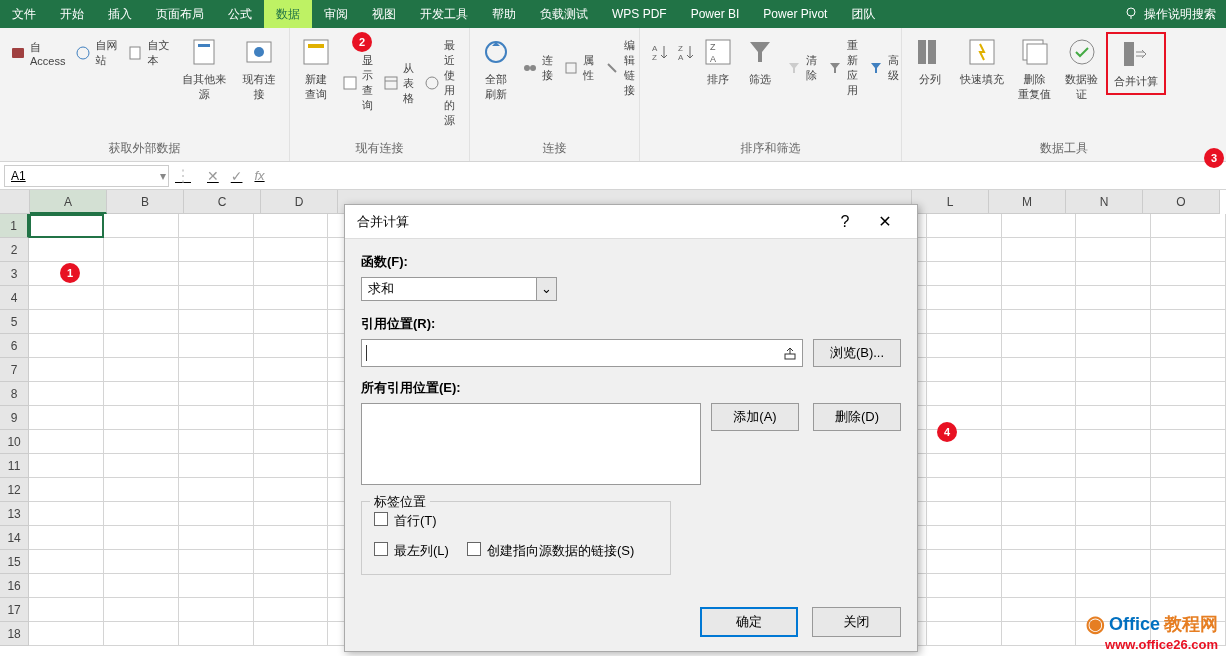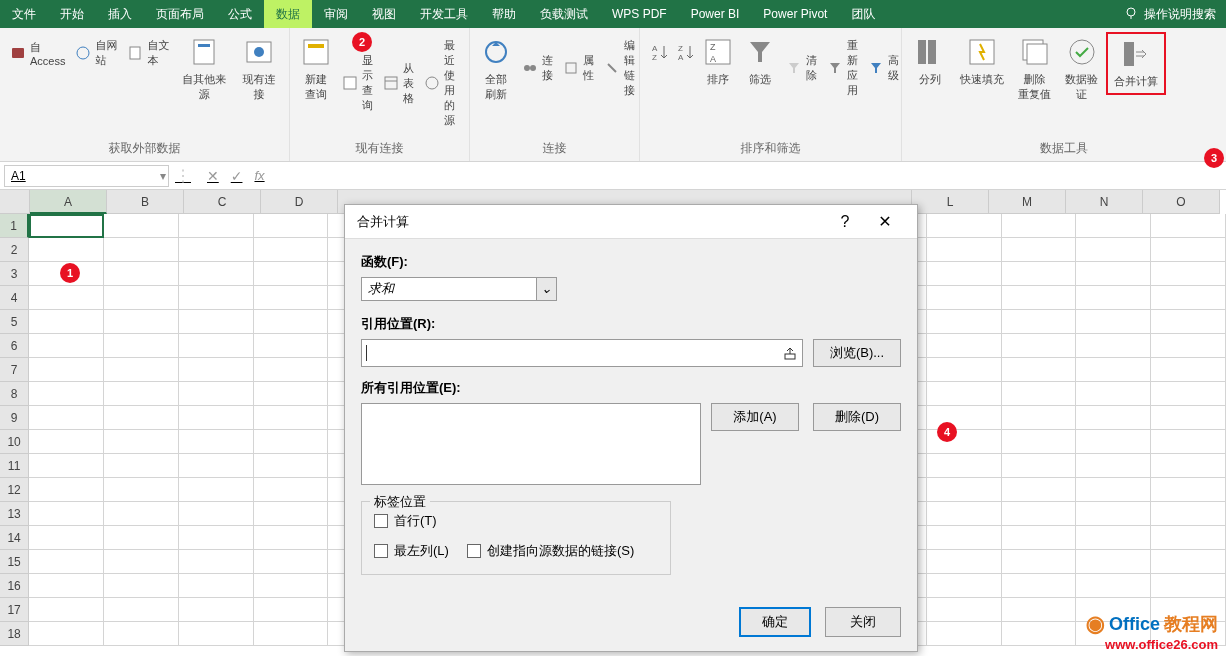--- a/index.html
+++ b/index.html
@@ -47,31 +47,31 @@
     .row-header.sel { background: #d3e0d3; border-right: 2px solid #217346; }
     .cell { width: 77px; border-right: 1px solid #d4d4d4; border-bottom: 1px solid #d4d4d4; font-size: 12px; }
     .cell.active { border: 2px solid #217346; }
     
     .dialog { position: absolute; top: 204px; left: 344px; width: 574px; height: 448px; background: #f0f0f0; border: 1px solid #aaa; box-shadow: 2px 2px 8px rgba(0,0,0,0.3); z-index: 50; }
     .dialog-title { height: 34px; display: flex; align-items: center; padding: 0 12px; font-size: 13px; background: #fff; border-bottom: 1px solid #ddd; }
     .dialog-title-text { flex: 1; }
     .dialog-close, .dialog-help { width: 40px; text-align: center; font-size: 16px; cursor: pointer; }
     .dialog-body { padding: 14px 16px; font-size: 13px; }
     .dlg-label { margin-bottom: 6px; font-weight: bold; }
-    .dlg-select { width: 196px; height: 24px; border: 1px solid #999; background: #fff; padding: 0 6px; margin-bottom: 14px; display: flex; align-items: center; position: relative; font-style: italic; }
+    .dlg-select { width: 196px; height: 24px; border: 1px solid #999; background: #fff; padding: 0 6px; margin-bottom: 14px; display: flex; align-items: center; position: relative; }
     .dlg-select-dd { position: absolute; right: 0; width: 20px; height: 22px; background: #e8e8e8; border-left: 1px solid #999; text-align: center; line-height: 22px; }
     .dlg-row { display: flex; align-items: center; gap: 10px; margin-bottom: 12px; }
     .dlg-input { flex: 1; height: 28px; border: 1px solid #999; background: #fff; padding: 0 6px; display: flex; align-items: center; position: relative; }
     .dlg-input .ref-btn { position: absolute; right: 2px; width: 20px; height: 22px; display: flex; align-items: center; justify-content: center; cursor: pointer; }
     .dlg-btn { width: 88px; height: 28px; border: 1px solid #999; background: #e8e8e8; cursor: pointer; font-size: 13px; }
     .dlg-listbox { flex: 1; height: 82px; border: 1px solid #999; background: #fff; }
     .dlg-btn-col { display: flex; gap: 14px; }
     .fieldset { border: 1px solid #ccc; padding: 10px 12px 14px; margin-top: 4px; position: relative; display: flex; gap: 18px; width: 310px; }
     .fieldset-legend { position: absolute; top: -9px; left: 8px; background: #f0f0f0; padding: 0 4px; font-size: 13px; }
-    .chk { display: flex; align-items: center; gap: 6px; }
+    .chk { display: flex; gap: 6px; }
     .chk-box { width: 14px; height: 14px; border: 1px solid #666; background: #fff; }
     .dialog-footer { position: absolute; bottom: 14px; right: 16px; display: flex; gap: 14px; }
     .dlg-btn.primary { border: 2px solid #0078d4; }
     
     .watermark { position: absolute; bottom: 4px; right: 8px; z-index: 200; text-align: right; }
     .wm-top { display: flex; align-items: center; gap: 4px; font-weight: bold; font-size: 18px; }
     .wm-o { color: #e67e22; font-size: 22px; }
     .wm-office { color: #0070c0; }
     .wm-jc { color: #e67e22; }
     .wm-url { color: #e81123; font-size: 13px; font-weight: bold; }
@@ -767,22 +767,22 @@
             </label>
         </div>
         <label class="chk" style="align-self:flex-end">
             <span class="chk-box"></span>
             <span>创建指向源数据的链接(S)</span>
           </label>
       </div>
     </div>
   </div>
   <div class="dialog-footer">
-    <button class="dlg-btn primary" style="width:72px;height:30px">确定</button>
-    <button class="dlg-btn" style="width:76px;height:30px">关闭</button>
+    <button class="dlg-btn primary" style="width:98px;height:30px">确定</button>
+    <button class="dlg-btn" style="width:89px;height:30px">关闭</button>
   </div>
 </div>
 
 <div class="watermark">
   <div class="wm-top">
     <span class="wm-o">◉</span>
     <span class="wm-office">Office</span>
     <span class="wm-jc">教程网</span>
   </div>
   <div class="wm-url">www.office26.com</div>

